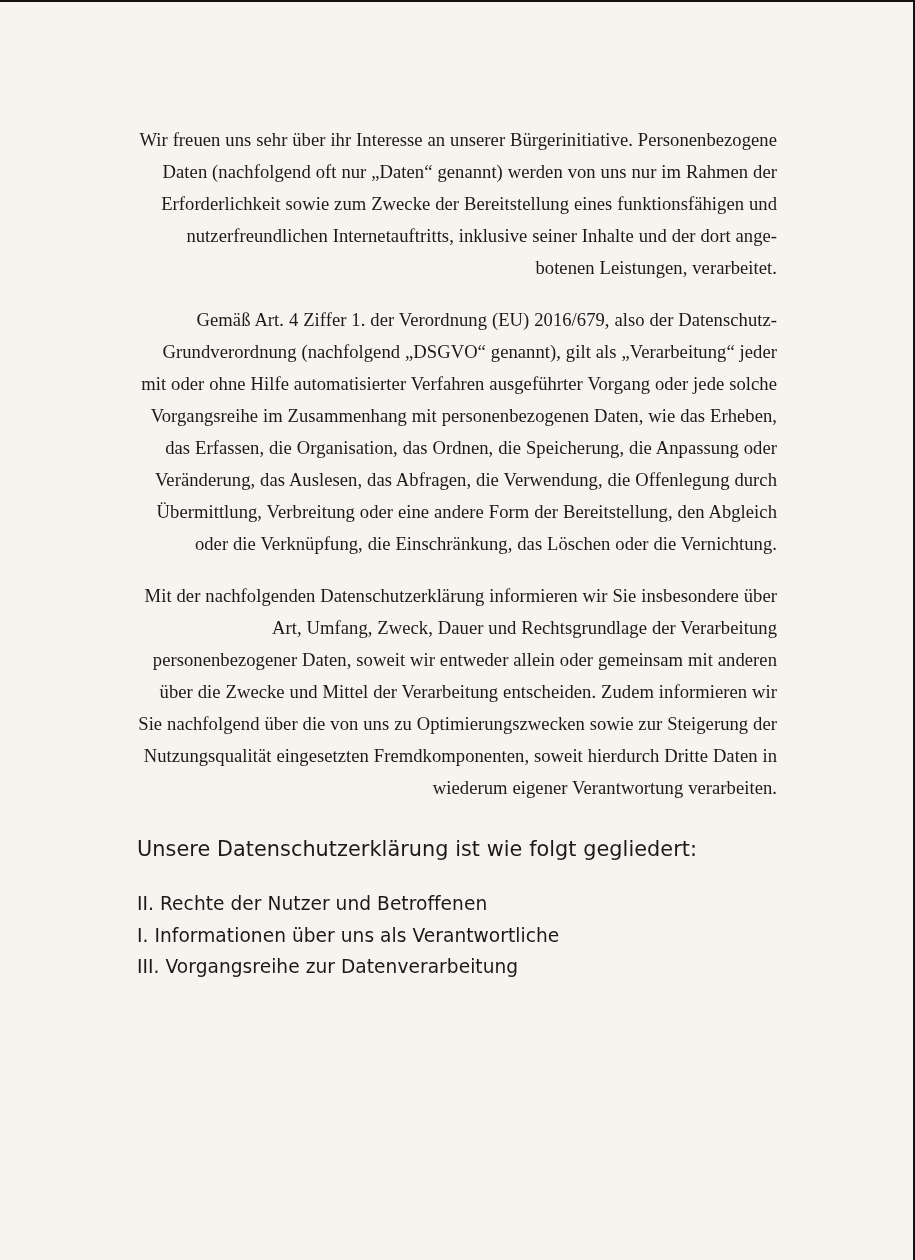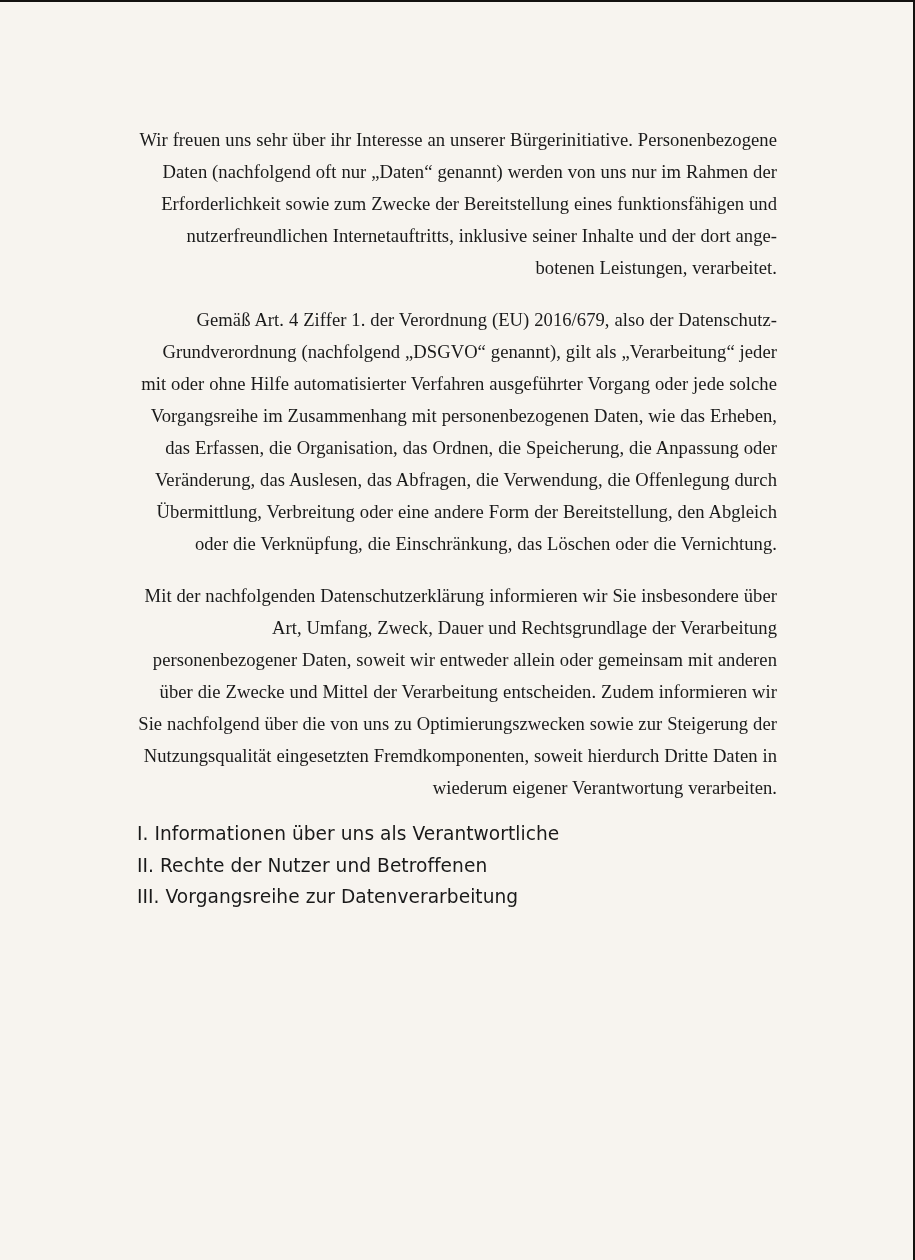--- a/index.html
+++ b/index.html
@@ -68,21 +68,22 @@
 
 <div class="page">
   <div class="content">
 
     <p class="para">Wir freuen uns sehr über ihr Interesse an unserer Bürgerinitiative. Personenbezogene Daten (nachfolgend oft nur „Daten“ genannt) werden von uns nur im Rahmen der Erforderlichkeit sowie zum Zwecke der Bereitstellung eines funktionsfähigen und nutzerfreund­lichen Internetauftritts, inklusive seiner Inhalte und der dort ange­botenen Leistungen, verarbeitet.</p>
 
     <p class="para">Gemäß Art. 4 Ziffer 1. der Verordnung (EU) 2016/679, also der Datenschutz-Grundverordnung (nachfolgend „DSGVO“ genannt), gilt als „Verarbeitung“ jeder mit oder ohne Hilfe automatisierter Verfahren ausgeführter Vorgang oder jede solche Vorgangsreihe im Zusammenhang mit personenbezogenen Daten, wie das Erheben, das Erfassen, die Organisation, das Ordnen, die Speicherung, die Anpassung oder Veränderung, das Auslesen, das Abfragen, die Ver­wendung, die Offenlegung durch Übermittlung, Verbreitung oder eine andere Form der Bereitstellung, den Abgleich oder die Ver­knüpfung, die Einschränkung, das Löschen oder die Vernichtung.</p>
 
     <p class="para">Mit der nachfolgenden Datenschutzerklärung informieren wir Sie insbesondere über Art, Umfang, Zweck, Dauer und Rechtsgrund­lage der Verarbeitung personenbezogener Daten, soweit wir ent­weder allein oder gemeinsam mit anderen über die Zwecke und Mittel der Verarbeitung entscheiden. Zudem informieren wir Sie nachfolgend über die von uns zu Optimierungszwecken sowie zur Steigerung der Nutzungsqualität eingesetzten Fremdkomponenten, soweit hierdurch Dritte Daten in wiederum eigener Verantwortung verarbeiten.</p>
 
+    <h2 class="section-heading">Unsere Datenschutzerklärung ist wie folgt gegliedert:</h2>
 
     <ul class="toc">
+      <li>II. Rechte der Nutzer und Betroffenen</li>
       <li>I. Informationen über uns als Verantwortliche</li>
-      <li>II. Rechte der Nutzer und Betroffenen</li>
       <li>III. Vorgangsreihe zur Datenverarbeitung</li>
     </ul>
 
   </div>
 </div>
 
 </body></html>

